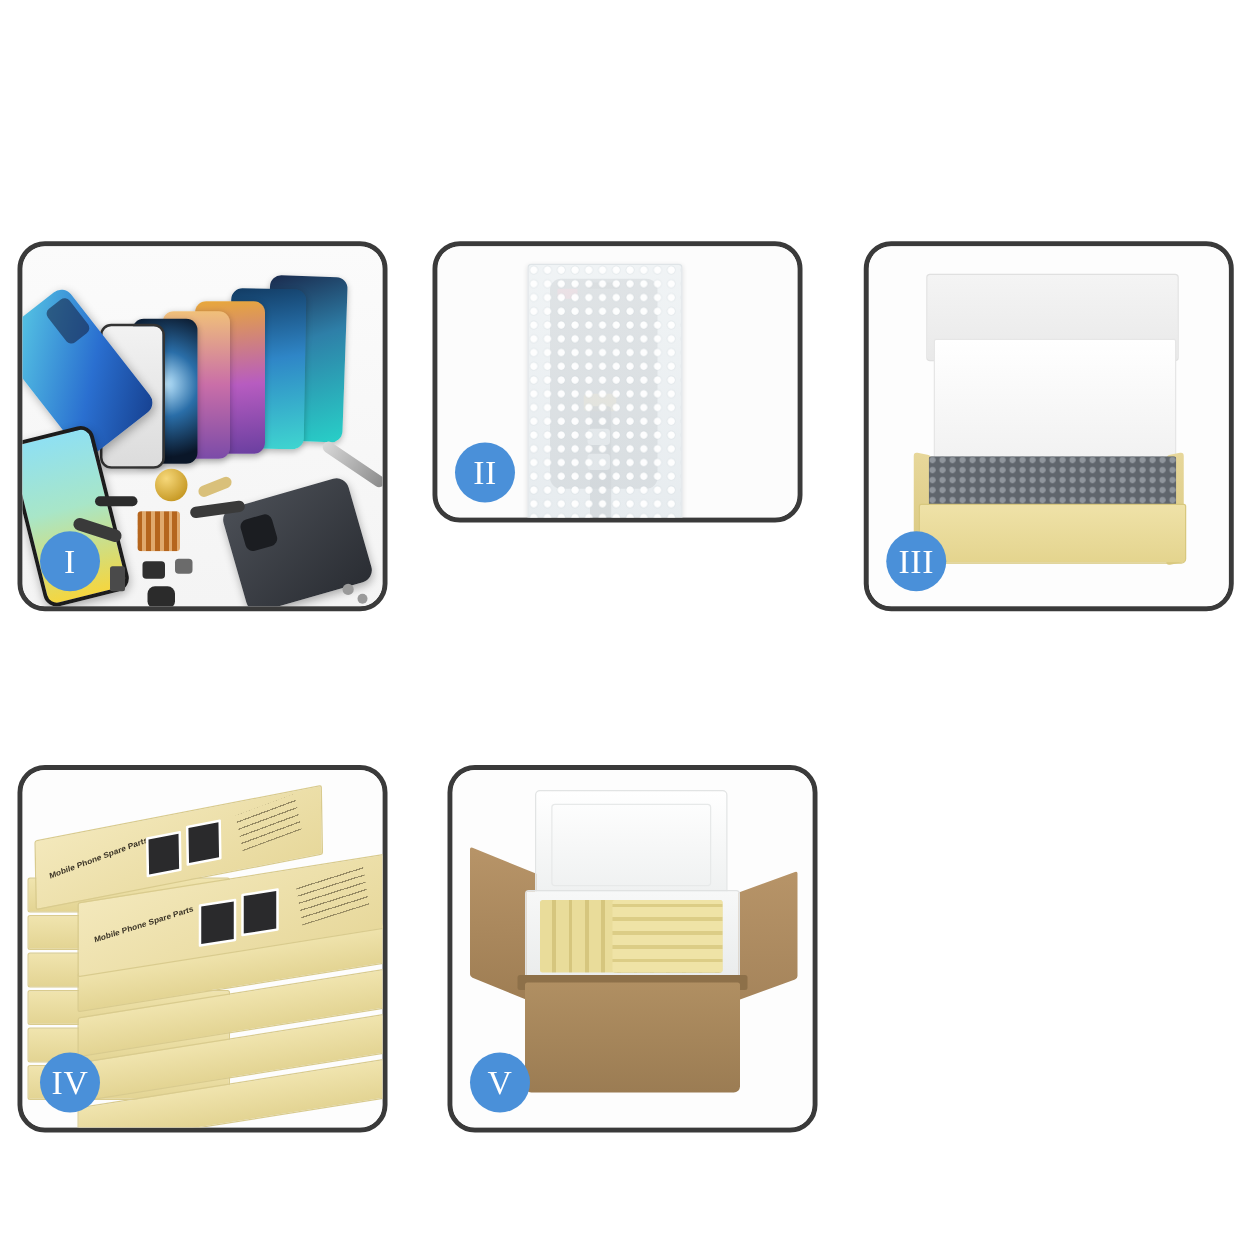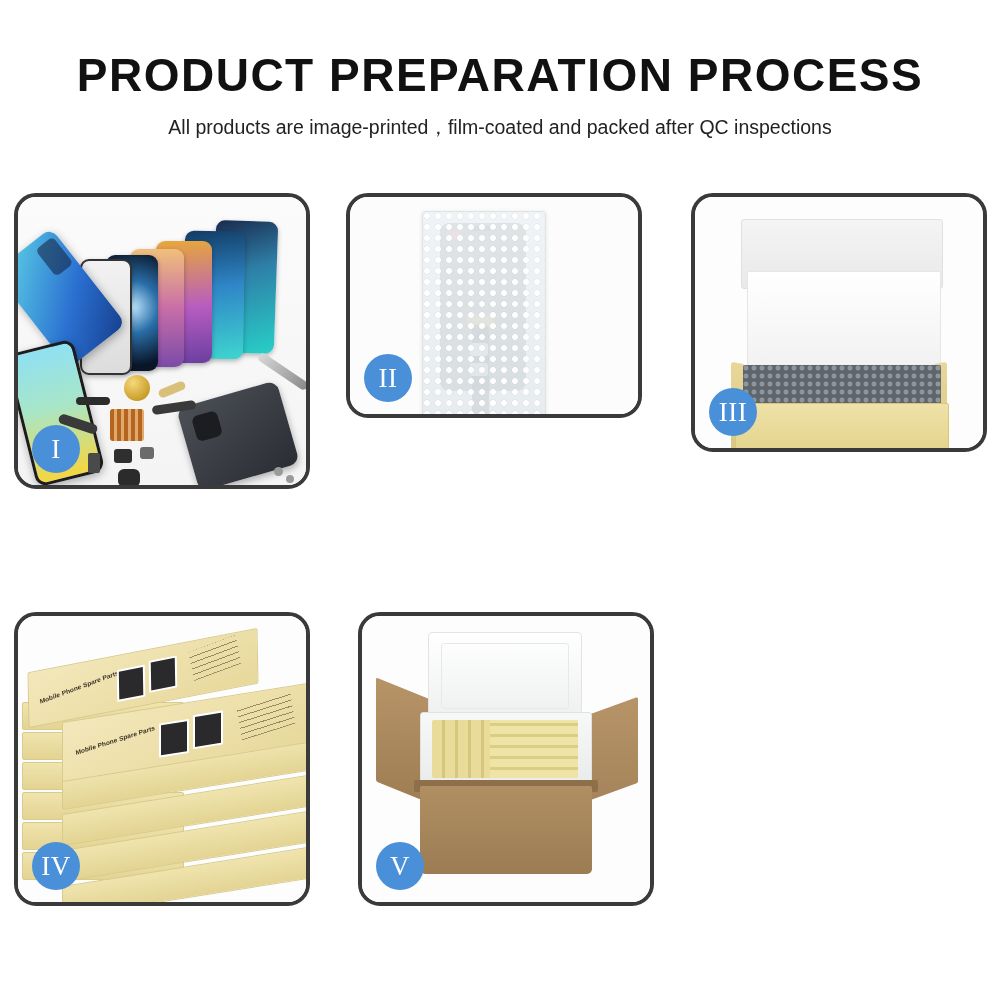--- a/index.html
+++ b/index.html
@@ -209,24 +209,20 @@
   .c-seam{position:absolute;left:118px;top:36px;width:6px;height:220px;background:rgba(90,70,45,.25);
     transform:rotate(9deg);}
   .c-tape1{position:absolute;left:52px;top:126px;width:22px;height:30px;background:rgba(120,95,62,.45);}
   .c-tape2{position:absolute;left:56px;top:216px;width:20px;height:26px;background:rgba(120,95,62,.4);}
 </style>
 </head>
 <body>
 
 <div id="page">
 
-  <div class="header">
-    <div class="title">PRODUCT PREPARATION PROCESS</div>
-    <div class="subtitle">All products are image-printed，film-coated and packed after QC inspections</div>
-  </div>
 
   <div class="grid">
 
     <div class="panel" style="left:14px; top:193px; width:296px; height:296px;">
       <div class="stage">
         <div class="p1bg"></div>
         <div class="ph ph-a"></div>
         <div class="ph ph-b"></div>
         <div class="ph ph-c"></div>
         <div class="ph ph-d"></div>
@@ -263,21 +259,21 @@
         <div class="flexdot1"></div>
         <div class="flexdot2"></div>
         <div class="goldtab1"></div>
         <div class="goldtab2"></div>
         <div class="pinklbl"></div>
         <div class="bubblebag"></div>
       </div>
       <div class="badge">II</div>
     </div>
 
-    <div class="panel" style="left:691px; top:193px; width:296px; height:259px;">
+    <div class="panel" style="left:691px; top:193px; width:296px; height:296px;">
       <div class="stage">
         <div class="p3bg"></div>
         <div class="box3-backflap"></div>
         <div class="box3-foamlid"></div>
         <div class="box3-sideL"></div>
         <div class="box3-sideR"></div>
         <div class="box3-bed"></div>
         <div class="box3-front"></div>
       </div>
       <div class="badge">III</div>

